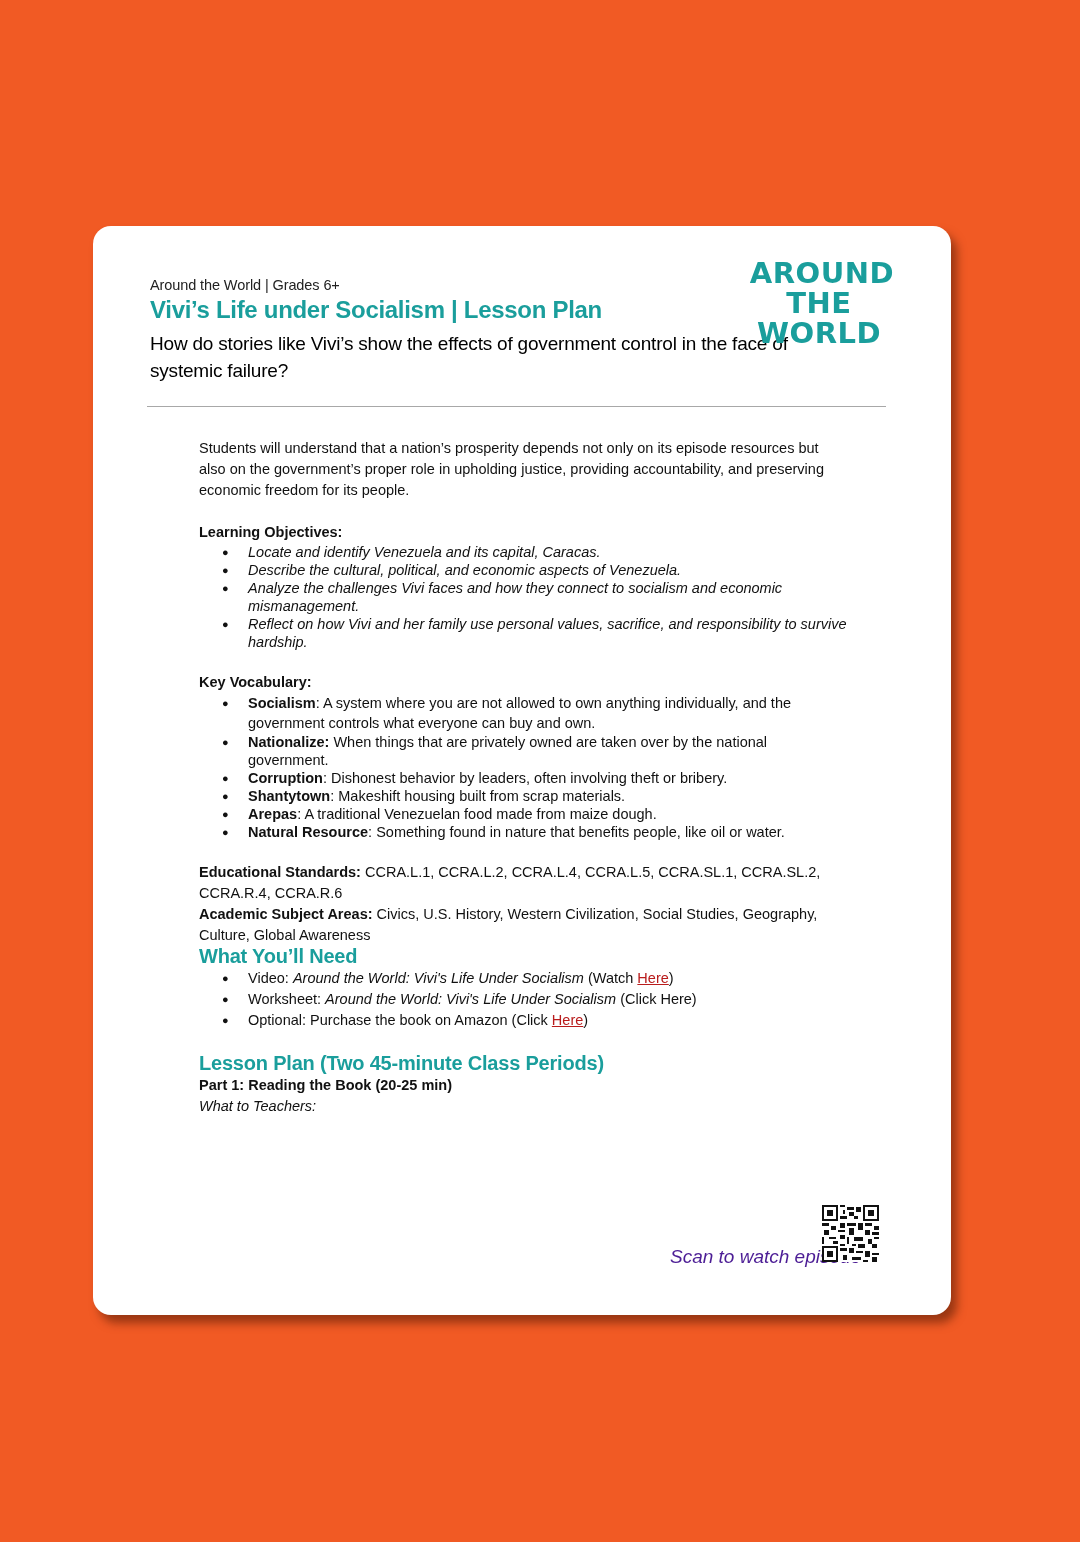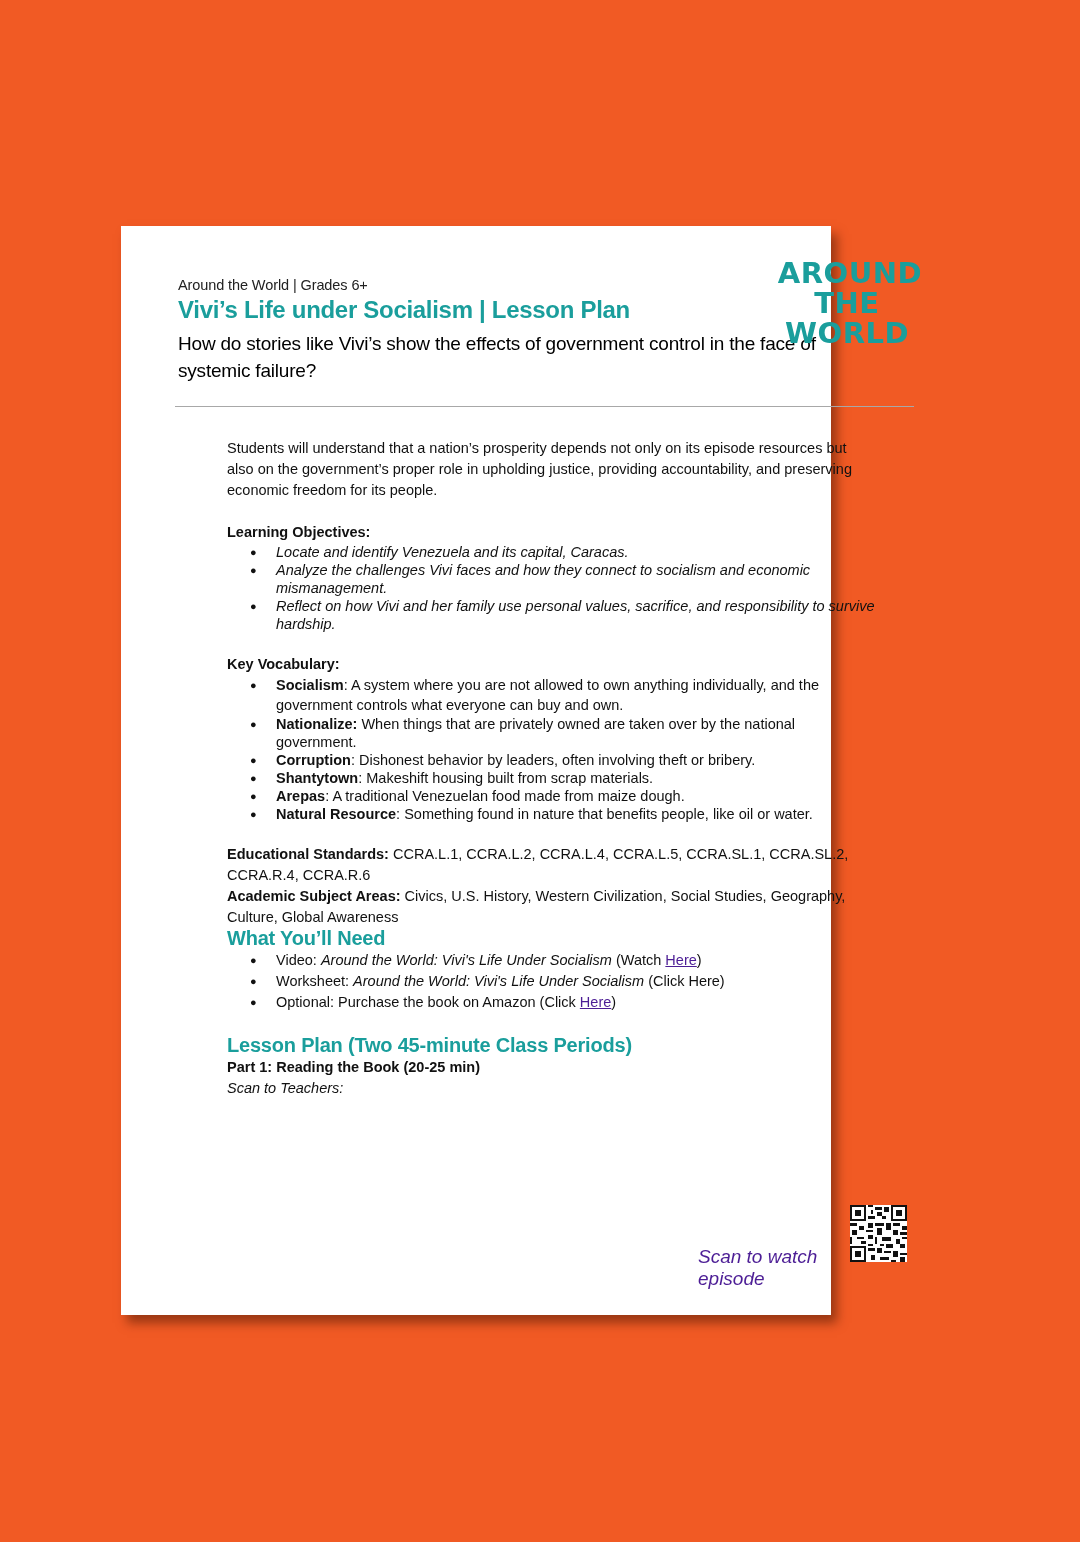--- a/index.html
+++ b/index.html
@@ -5,24 +5,25 @@
   html, body { margin: 0; padding: 0; }
   body {
     width: 1080px; height: 1542px;
     background: #f15a24;
     position: relative;
     overflow: hidden;
     font-family: "Liberation Sans", sans-serif;
   }
   .page {
     position: absolute;
-    left: 121px; top: 226px;
-    width: 710px; height: 1089px;
+    left: 93px; top: 226px;
+    width: 858px; height: 1089px;
     background: #ffffff;
     box-shadow: 6px 8px 10px rgba(80, 25, 5, 0.55);
+    border-radius: 18px;
   }
   .eyebrow {
     position: absolute; left: 57px; top: 51px;
     font-size: 14.5px; color: #222; letter-spacing: -0.1px;
   }
   .title {
     position: absolute; left: 57px; top: 70px;
     font-size: 24px; font-weight: bold; color: #1a9e9c; letter-spacing: -0.3px;
   }
   .subtitle {
@@ -56,21 +57,21 @@
     content: "\25CF"; position: absolute; left: 23px; top: 0; font-size: 11px;
   }
   .lo li { line-height: 18px; font-style: italic; }
   .vocab li { line-height: 18px; }
   .vocab li.two { line-height: 20px; }
   .block { margin-bottom: 21px; }
   .teal-h {
     font-size: 20px; font-weight: bold; color: #1a9e9c; line-height: 24px;
     letter-spacing: -0.2px;
   }
-  a.link { color: #4c1d95; text-decoration: underline; }
+  a.link { color: #b91c1c; text-decoration: underline; }
   .qr-label {
     position: absolute; left: 577px; top: 1020px;
     font-size: 19px; font-style: italic; color: #4c1d95;
   }
   .qr {
     position: absolute; left: 729px; top: 979px; width: 57px; height: 57px;
   }
 </style>
 </head>
 <body>
@@ -88,20 +89,21 @@
 
   <div class="divider"></div>
 
   <div class="body">
     <p class="intro">Students will understand that a nation’s prosperity depends not only on its episode resources but also on the government’s proper role in upholding justice, providing accountability, and preserving economic freedom for its people.</p>
 
     <div class="block">
       <p class="label">Learning Objectives:</p>
       <ul class="lo">
         <li>Locate and identify Venezuela and its capital, Caracas.</li>
+        <li>Describe the cultural, political, and economic aspects of Venezuela.</li>
         <li>Analyze the challenges Vivi faces and how they connect to socialism and economic mismanagement.</li>
         <li>Reflect on how Vivi and her family use personal values, sacrifice,  and responsibility to survive hardship.</li>
       </ul>
     </div>
 
     <div class="block">
       <p class="label">Key Vocabulary:</p>
       <ul class="vocab">
         <li class="two"><b>Socialism</b><span>: </span><span>A system where you are not allowed to own anything individually, and the government controls what everyone can buy and own.</span></li>
         <li><b>Nationalize:</b><span> </span><span>When things that are privately owned are taken over by the national government.</span></li>
@@ -121,21 +123,21 @@
       <ul class="need" style="line-height:21px;">
         <li style="line-height:21px;"><span>Video: </span><i>Around the World: Vivi's Life Under Socialism</i><span> (Watch </span><a class="link" href="#">Here</a><span>)</span></li>
         <li style="line-height:21px;"><span>Worksheet: </span><i>Around the World: Vivi's Life Under Socialism</i><span> (Click Here)</span></li>
         <li style="line-height:21px;"><span>Optional: Purchase the book on Amazon (Click </span><a class="link" href="#">Here</a><span>)</span></li>
       </ul>
     </div>
 
     <div style="margin-top:-1px;">
       <div class="teal-h">Lesson Plan (Two 45-minute Class Periods)</div>
       <p class="label">Part 1: Reading the Book (20-25 min)</p>
-      <p style="font-style:italic;">Scan to Teachers:</p>
+      <p style="font-style:italic;">What to Teachers:</p>
     </div>
   </div>
 
   <div class="qr-label">Scan to watch episode</div>
   <svg class="qr" viewBox="0 0 25 25" shape-rendering="crispEdges">
     <rect x="0" y="0" width="25" height="25" fill="#fff"></rect>
     <g fill="#111">
       <rect x="0" y="0" width="7" height="7"></rect>
         <rect x="1" y="1" width="5" height="5" fill="#fff"></rect>
         <rect x="2" y="2" width="3" height="3"></rect>

